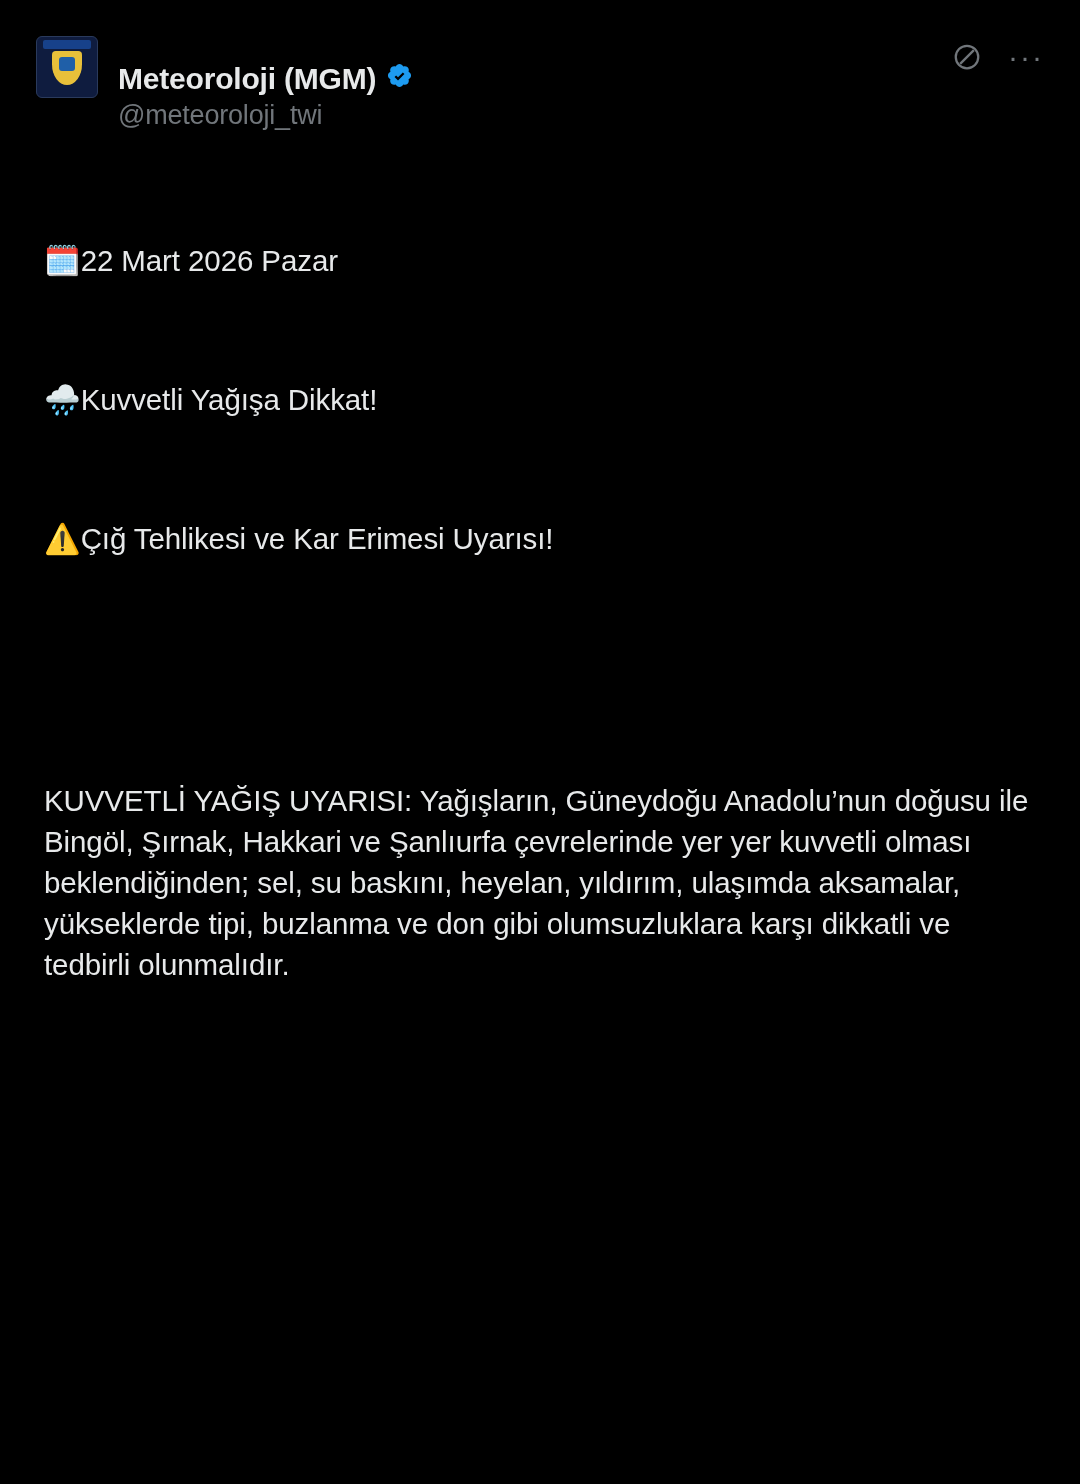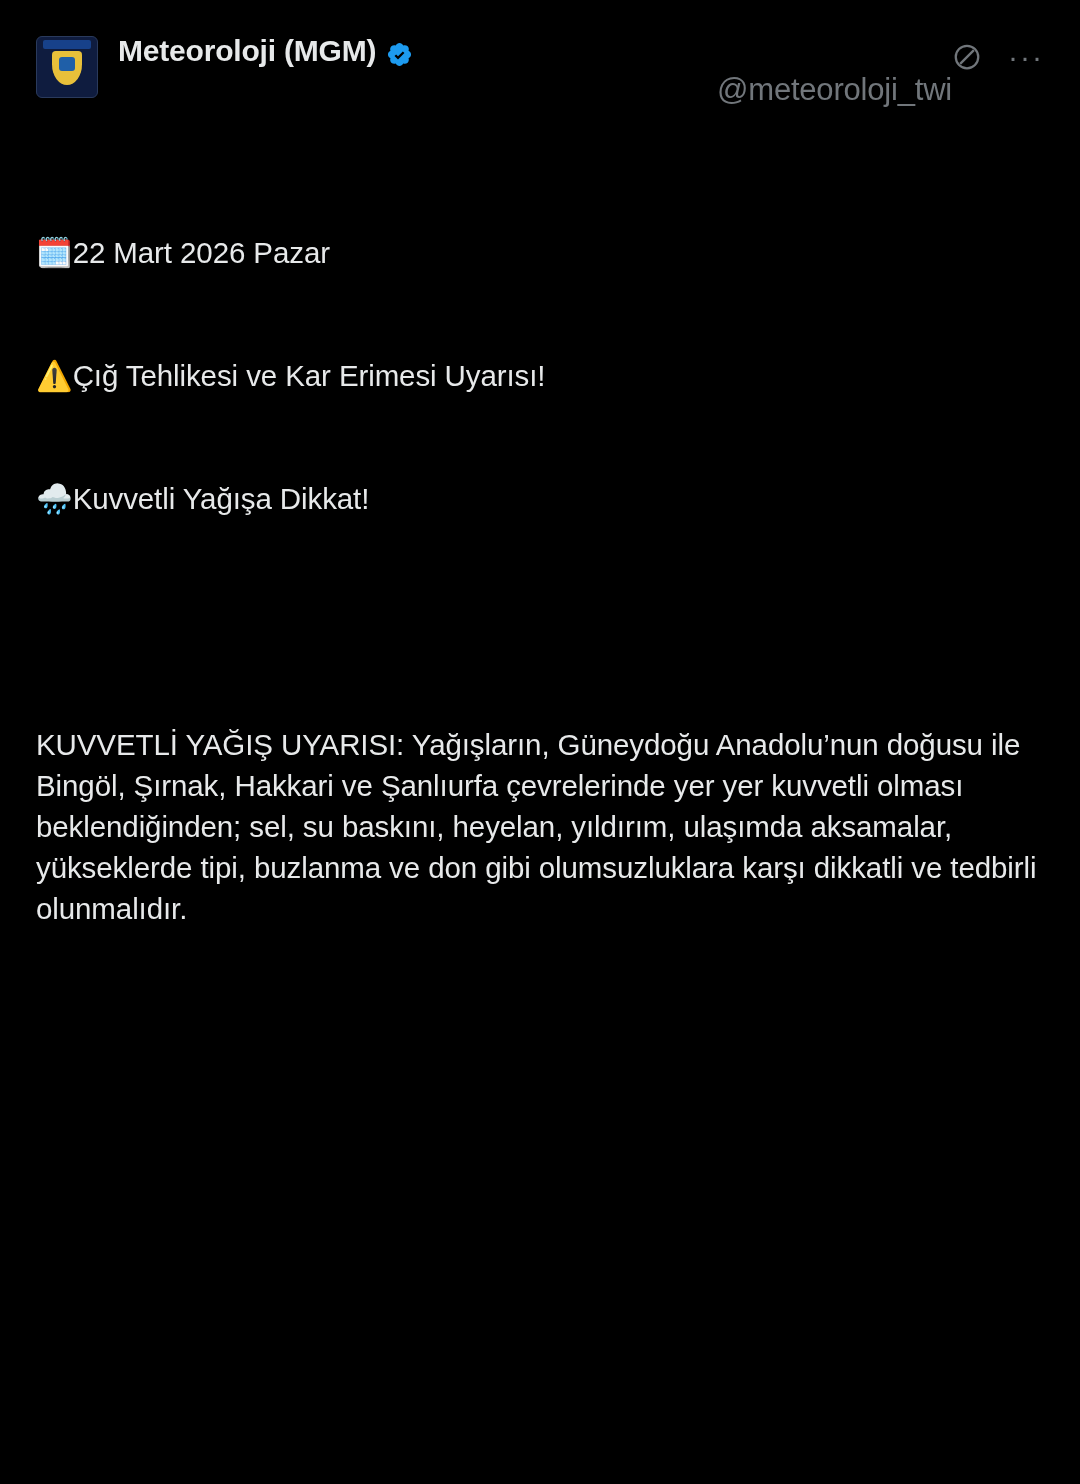--- a/index.html
+++ b/index.html
@@ -72,41 +72,41 @@
     border-radius: 2px;
   }
 
   .names {
     margin-left: 20px;
     flex: 1 1 auto;
     padding-top: 4px;
   }
   .name-row {
     display: flex;
-    align-items: flex-end;
+    align-items: flex-start;
     gap: 10px;
+    margin-top: 28px;
   }
   .display-name {
     font-size: 30px;
     font-weight: bold;
     color: #e7e9ea;
     letter-spacing: -0.2px;
   }
   .verified {
     width: 27px;
     height: 27px;
     flex: 0 0 27px;
     display: block;
   }
   .handle {
-    font-size: 31px;
+    font-size: 27px;
     color: #71767b;
     margin-top: 4px;
     letter-spacing: -0.2px;
-    text-align: right;
   }
 
   .header-actions {
     display: flex;
     align-items: center;
     gap: 26px;
     padding-top: 12px;
   }
   .icon-btn {
     color: #71767b;
@@ -123,21 +123,21 @@
 
   
   .body-text {
     margin-top: 30px;
     font-size: 29.5px;
     line-height: 41px;
     color: #e7e9ea;
     letter-spacing: -0.1px;
     white-space: pre-wrap;
   }
-  .body-text p { margin: 0; }
+  .body-text p { margin: 8px; }
   .para-gap { height: 41px; }
 </style>
 </head>
 <body>
 
 <div class="tweet">
 
   <div class="header">
     <div class="avatar">
       <div class="topbar"></div>
@@ -161,20 +161,20 @@
           <circle cx="12" cy="12" r="9" fill="none" stroke="#71767b" stroke-width="1.8"></circle>
           <line x1="6.5" y1="17.5" x2="17.5" y2="6.5" stroke="#71767b" stroke-width="1.8"></line>
         </svg>
       </span>
       <span class="dots">···</span>
     </div>
   </div>
 
   <div class="body-text">
     <p>🗓️22 Mart 2026 Pazar</p>
+    <p>🌧️Kuvvetli Yağışa Dikkat!</p>
     <p>⚠️Çığ Tehlikesi ve Kar Erimesi Uyarısı!</p>
-    <p>🌧️Kuvvetli Yağışa Dikkat!</p>
     <div class="para-gap"></div>
     <p>KUVVETLİ YAĞIŞ UYARISI: Yağışların, Güneydoğu Anadolu’nun doğusu ile Bingöl, Şırnak, Hakkari ve Şanlıurfa çevrelerinde yer yer kuvvetli olması beklendiğinden; sel, su baskını, heyelan, yıldırım, ulaşımda aksamalar, yükseklerde tipi, buzlanma ve don gibi olumsuzluklara karşı dikkatli ve tedbirli olunmalıdır.</p>
     <div class="para-gap"></div>
   </div>
 
 </div>
 
 </body></html>

